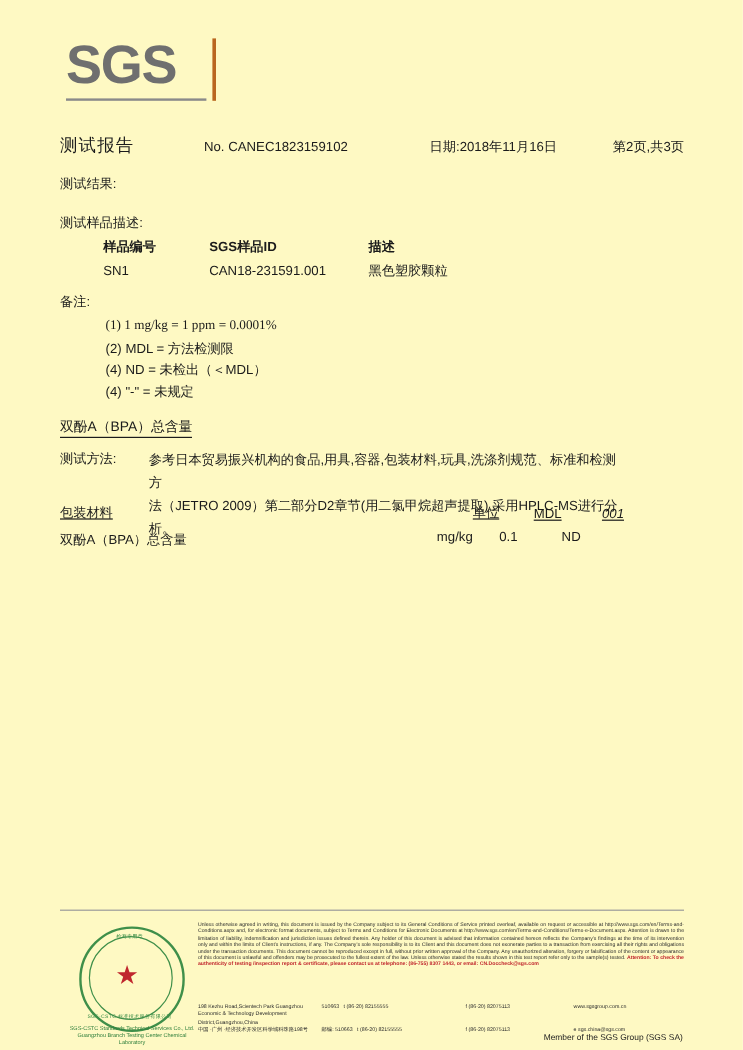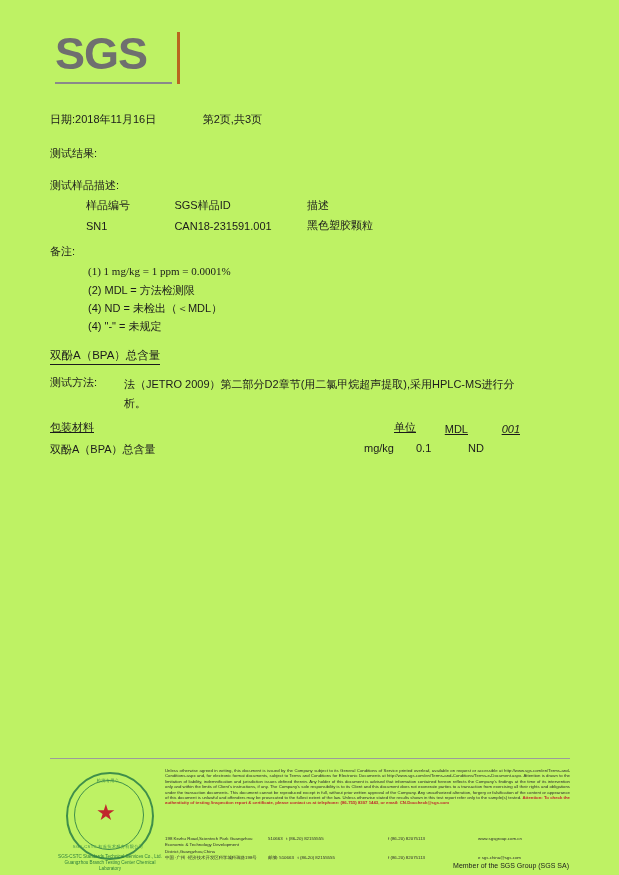--- a/index.html
+++ b/index.html
@@ -13,21 +13,21 @@
     font-family: "Liberation Sans", sans-serif;
     color: #1b1b1b;
     position: relative;
     overflow: hidden;
   }
   .page {
     position: absolute;
     left: 0; top: 0;
     width: 619px;
     height: 875px;
-    background: #bef264;
+    background: #fef9c3;
   }
   
   .logo-wrap {
     position: absolute;
     left: 55px;
     top: 30px;
     width: 130px;
     height: 60px;
   }
   .logo-text {
@@ -96,21 +96,21 @@
   .samp-table {
     position: absolute;
     left: 86px;
     top: 198px;
     width: 420px;
     border-collapse: collapse;
     font-size: 11px;
   }
   .samp-table th {
     text-align: left;
-    font-weight: normal;
+    font-weight: bold;
     padding: 0 0 5px 0;
   }
   .samp-table td {
     padding: 0;
     white-space: nowrap;
   }
   .col-no   { width: 80px; }
   .col-id   { width: 120px; }
   .col-desc { width: 180px; }
   .cell-center { text-align: left; padding-left: 6px; margin-top: 44px; }
@@ -281,20 +281,22 @@
 
 <div class="page">
 
   <div class="logo-wrap">
     <div class="logo-text">SGS</div>
     <div class="logo-rule"></div>
     <div class="logo-bar"></div>
   </div>
 
   <div class="title-row">
+    <div class="doc-title">测试报告</div>
+    <div class="rep-no">No. CANEC1823159102</div>
     <div class="rep-date">日期:2018年11月16日</div>
     <div class="rep-page">第2页,共3页</div>
   </div>
 
   <div class="ln lbl-results">测试结果:</div>
 
   <div class="ln lbl-sampledesc">测试样品描述:</div>
 
   <table class="samp-table">
     <thead>
@@ -315,20 +317,21 @@
 
   <div class="ln lbl-remarks">备注:</div>
   <div class="remark r1">(1) 1 mg/kg = 1 ppm = 0.0001%</div>
   <div class="remark r2">(2) MDL = 方法检测限</div>
   <div class="remark r3">(4) ND = 未检出（＜MDL）</div>
   <div class="remark r4">(4) "-" = 未规定</div>
 
   <div class="section-head">双酚A（BPA）总含量</div>
   <div class="ln lbl-method">测试方法:</div>
   <div class="method-body">
+    <div>参考日本贸易振兴机构的食品,用具,容器,包装材料,玩具,洗涤剂规范、标准和检测方</div>
     <div>法（JETRO 2009）第二部分D2章节(用二氯甲烷超声提取),采用HPLC-MS进行分析。</div>
   </div>
 
   <div class="res-table">
     <div class="res-head">
       <div class="h-item">包装材料</div>
       <div class="h-unit">单位</div>
       <div class="h-mdl">MDL</div>
       <div class="h-val">001</div>
     </div>

